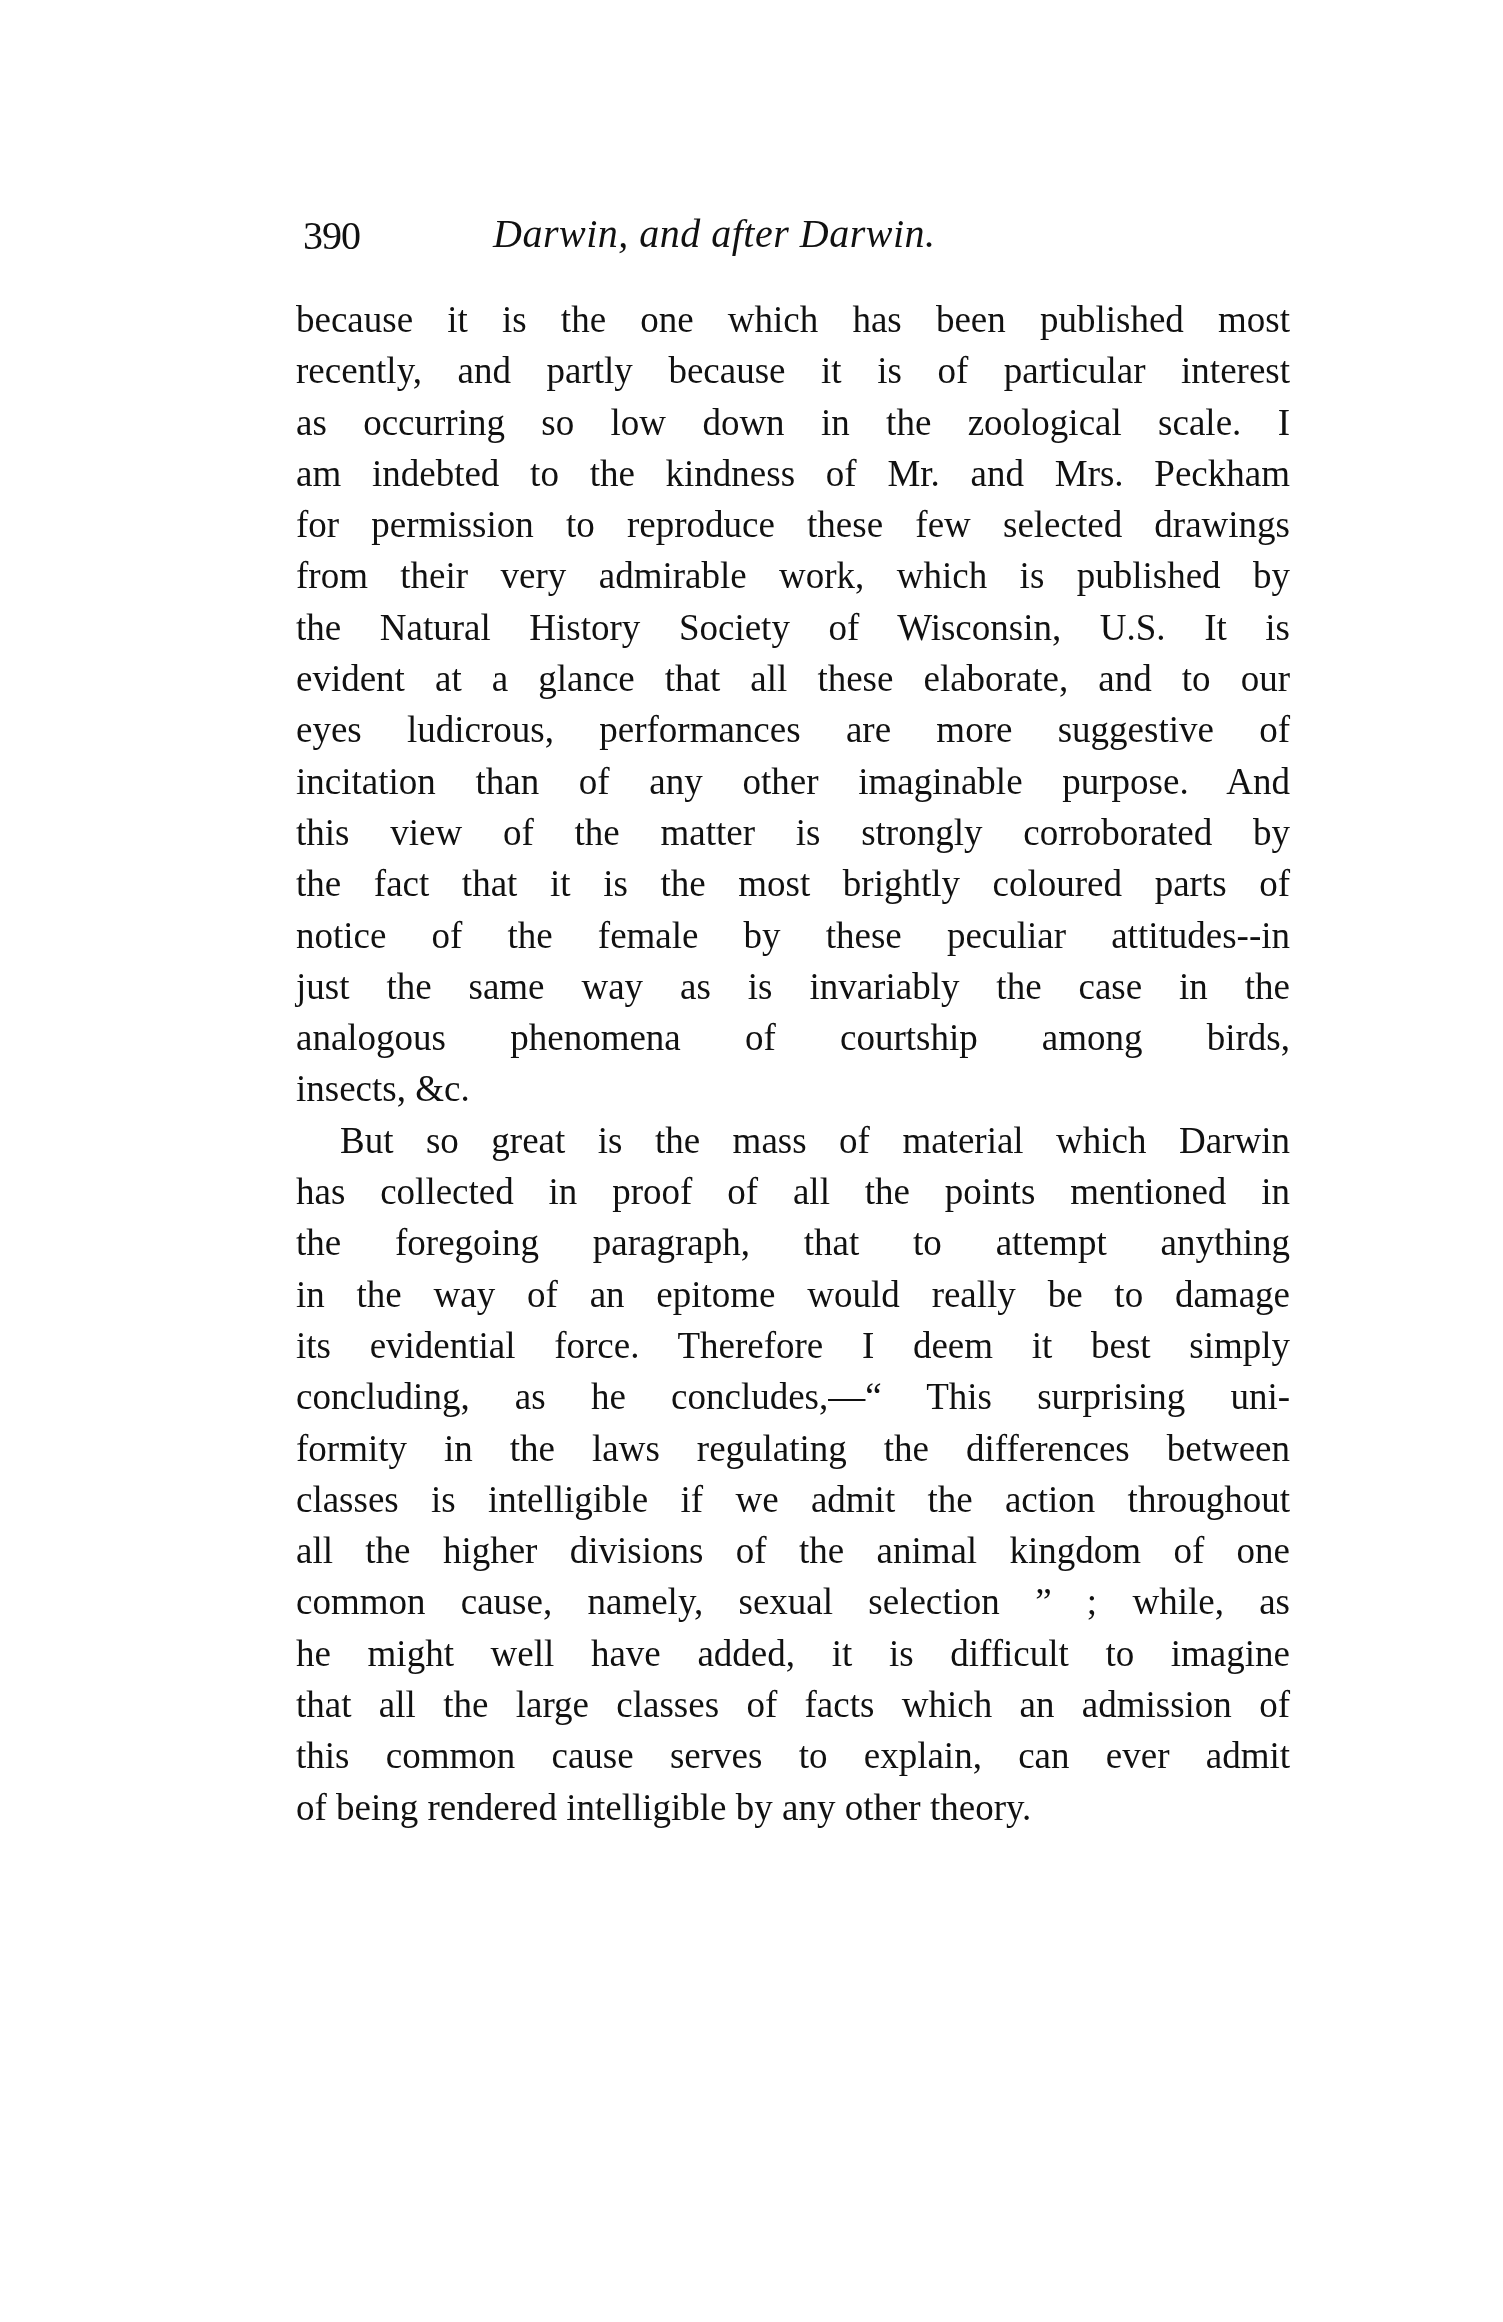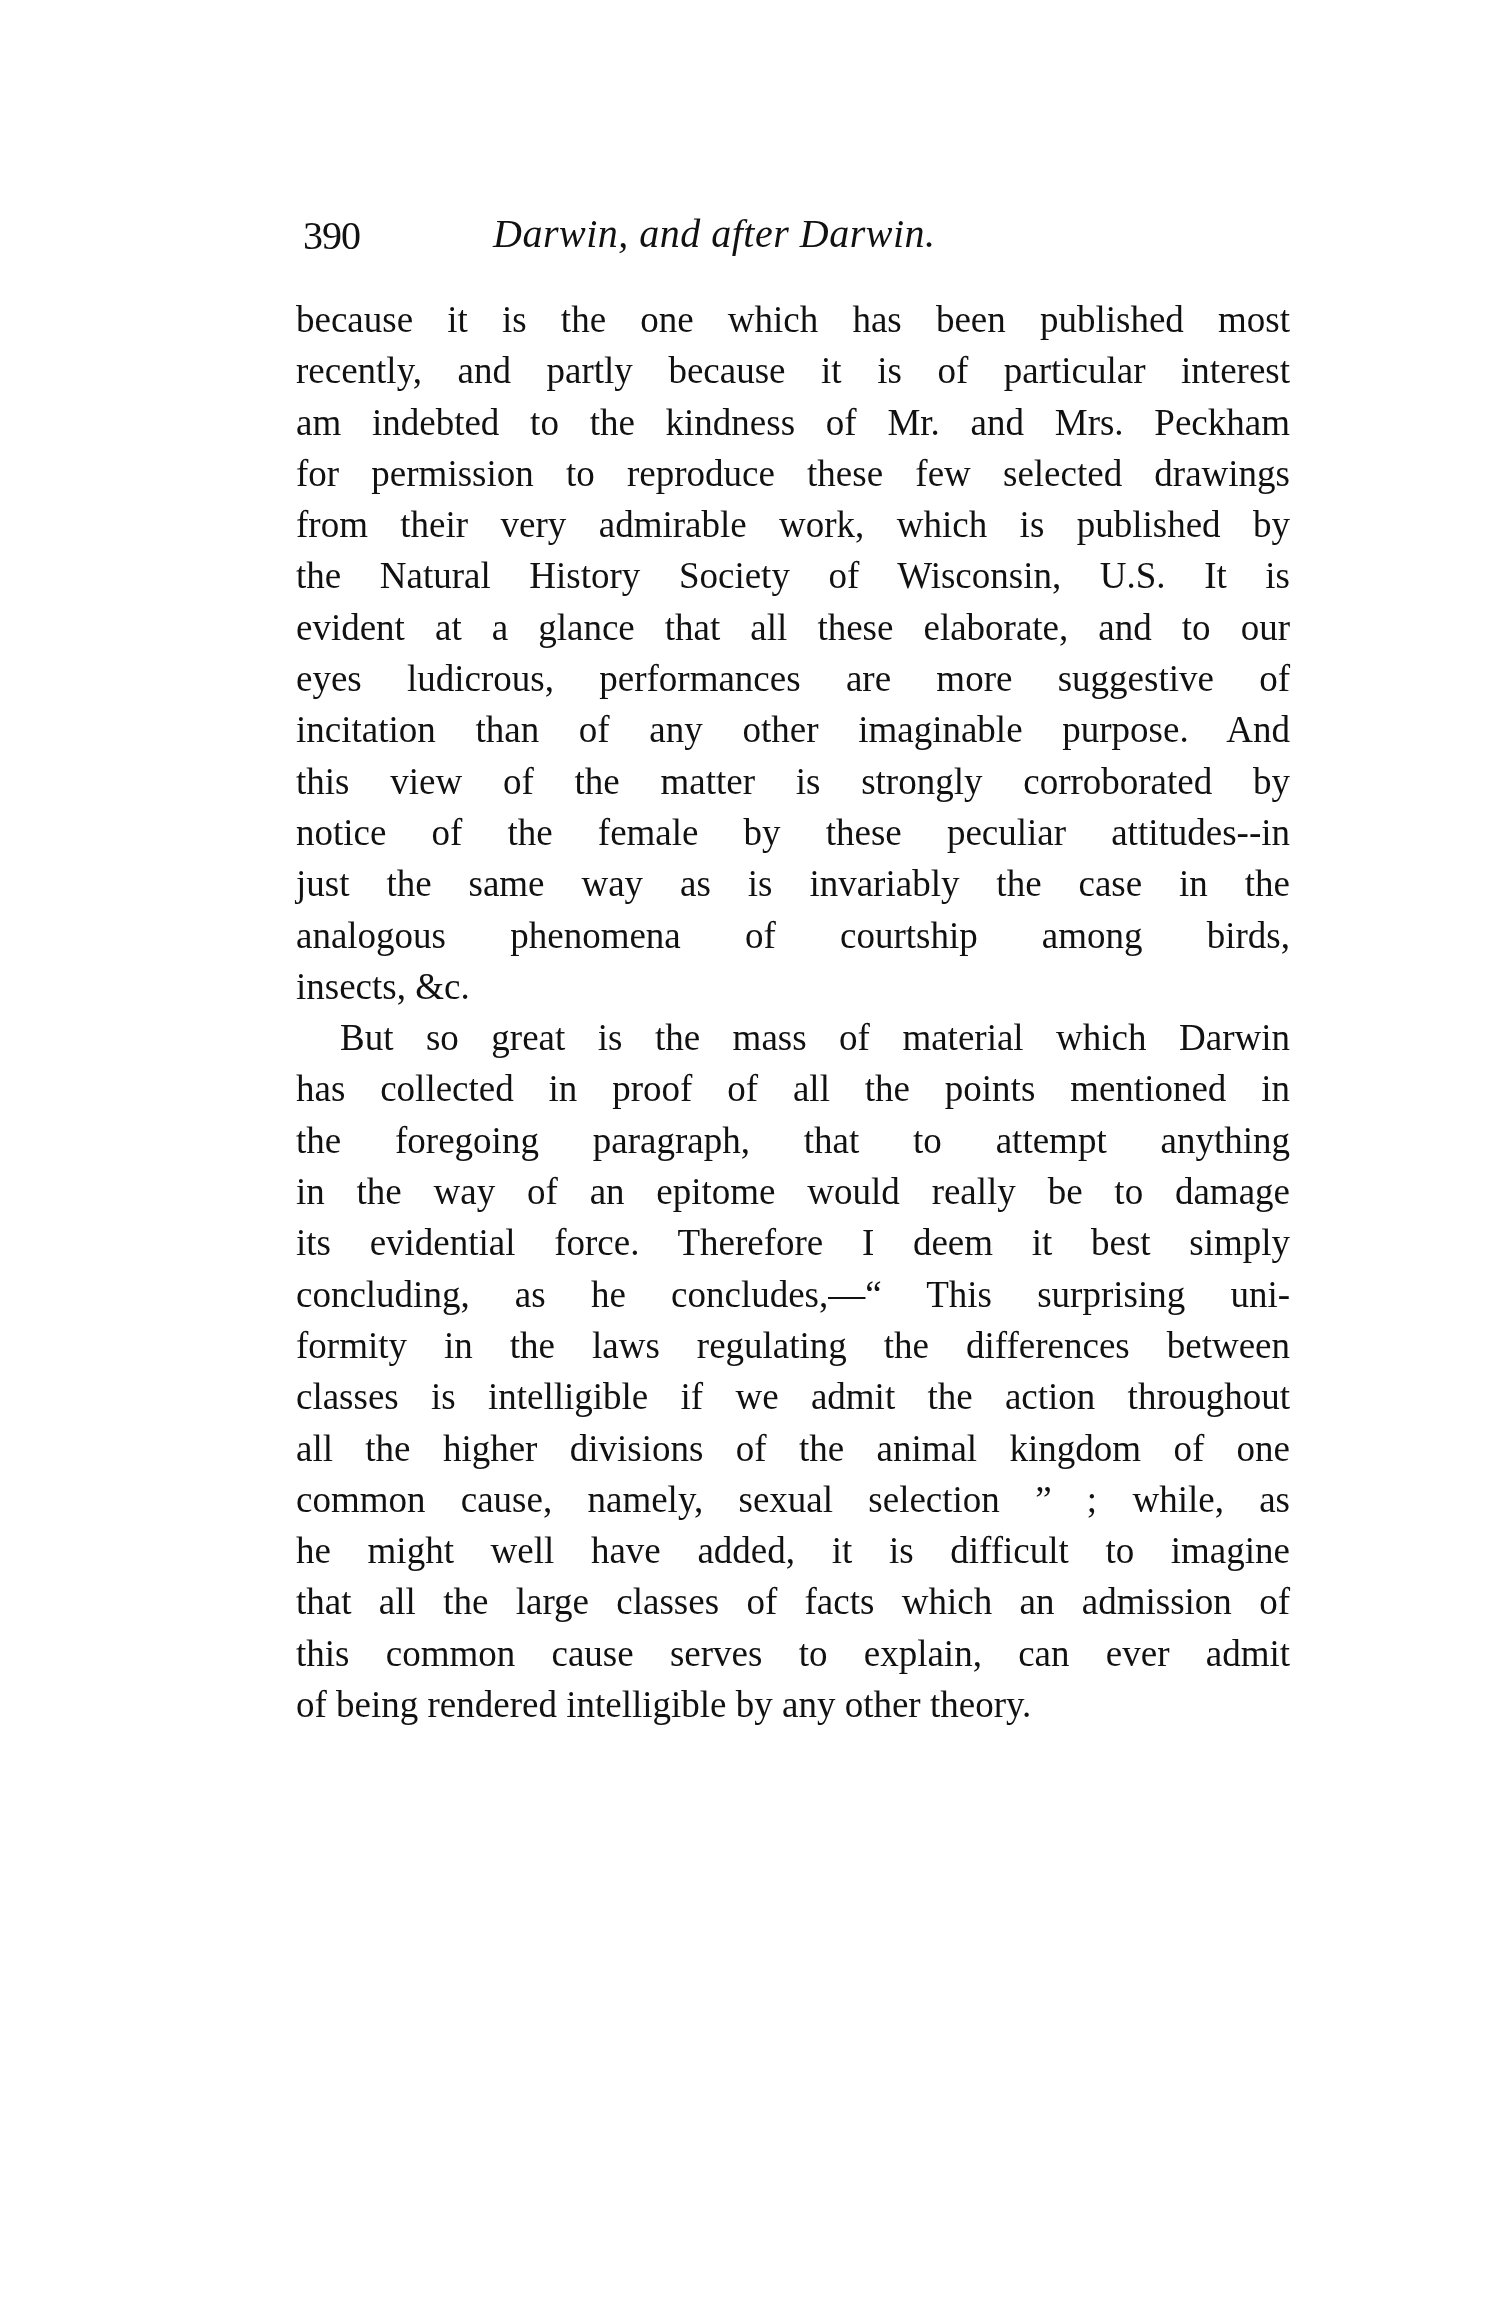--- a/index.html
+++ b/index.html
@@ -78,28 +78,30 @@
   <div class="running-head">
     <span class="page-number">390</span>
     <span class="running-title">Darwin, and after Darwin.</span>
   </div>
 
   <div class="body-text">
 
     <div>
       <span class="line">because it is the one which has been published most</span>
       <span class="line">recently, and partly because it is of particular interest</span>
+      <span class="line">as occurring so low down in the zoological scale. I</span>
       <span class="line">am indebted to the kindness of Mr. and Mrs. Peckham</span>
       <span class="line">for permission to reproduce these few selected drawings</span>
       <span class="line">from their very admirable work, which is published by</span>
       <span class="line">the Natural History Society of Wisconsin, U.S. It is</span>
       <span class="line">evident at a glance that all these elaborate, and to our</span>
       <span class="line">eyes ludicrous, performances are more suggestive of</span>
       <span class="line">incitation than of any other imaginable purpose. And</span>
       <span class="line">this view of the matter is strongly corroborated by</span>
+      <span class="line">the fact that it is the most brightly coloured parts of</span>
       <span class="line">notice of the female by these peculiar attitudes--in</span>
       <span class="line">just the same way as is invariably the case in the</span>
       <span class="line">analogous phenomena of courtship among birds,</span>
       <span class="line last">insects, &amp;c.</span>
     </div>
 
     <div>
       <span class="line indent">But so great is the mass of material which Darwin</span>
       <span class="line">has collected in proof of all the points mentioned in</span>
       <span class="line">the foregoing paragraph, that to attempt anything</span>

